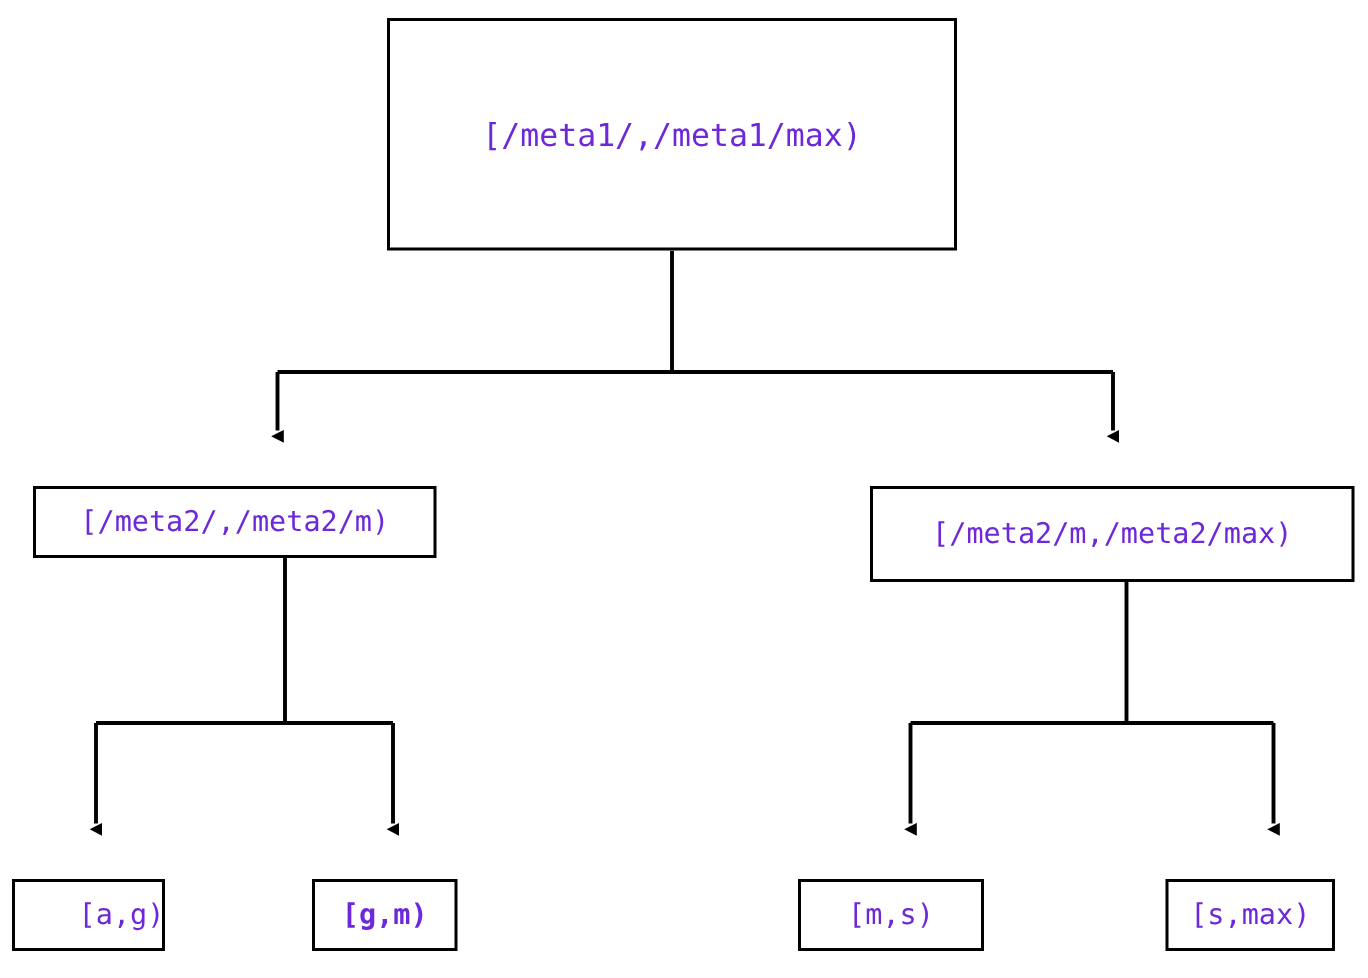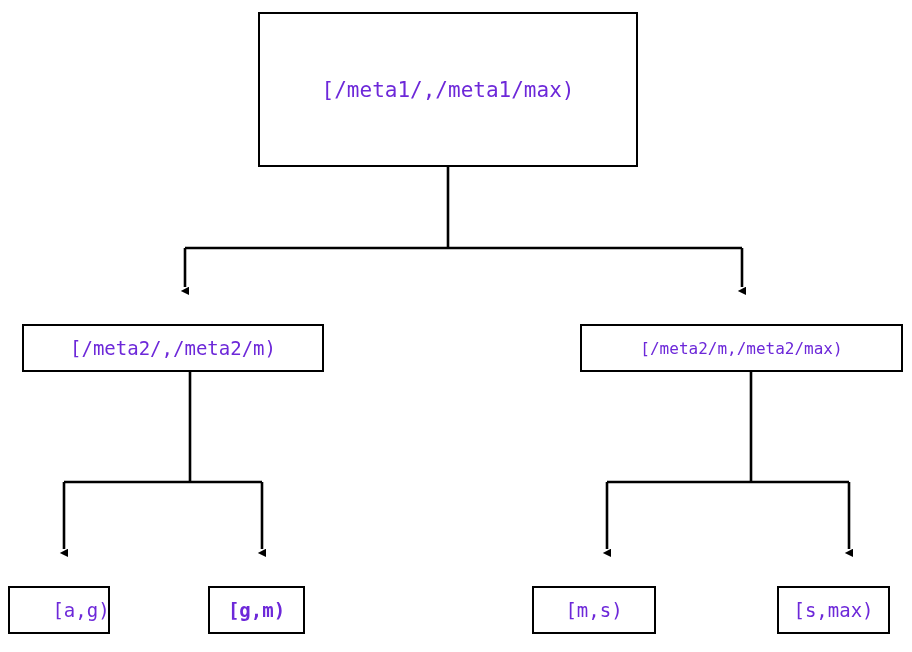--- a/index.html
+++ b/index.html
@@ -43,30 +43,30 @@
   .node-root {
     left: 258px;
     top: 12px;
     width: 380px;
     height: 155px;
     font-size: 21px;
   }
   .node-mid-left {
     left: 22px;
     top: 324px;
-    width: 302px;
+    width: 269px;
     height: 48px;
     font-size: 19px;
   }
   .node-mid-right {
     left: 580px;
     top: 324px;
     width: 323px;
-    height: 48px;
-    font-size: 16px;
+    height: 64px;
+    font-size: 19px;
   }
   .node-leaf {
     top: 586px;
     height: 48px;
     font-size: 19px;
   }
   .leaf-ag    { left: 8px;   width: 102px; padding-left: 44px; }
   .leaf-gm    { left: 208px; width: 97px; font-weight: bold;  }
   .leaf-ms    { left: 532px; width: 124px; }
   .leaf-smax  { left: 777px; width: 113px; }

